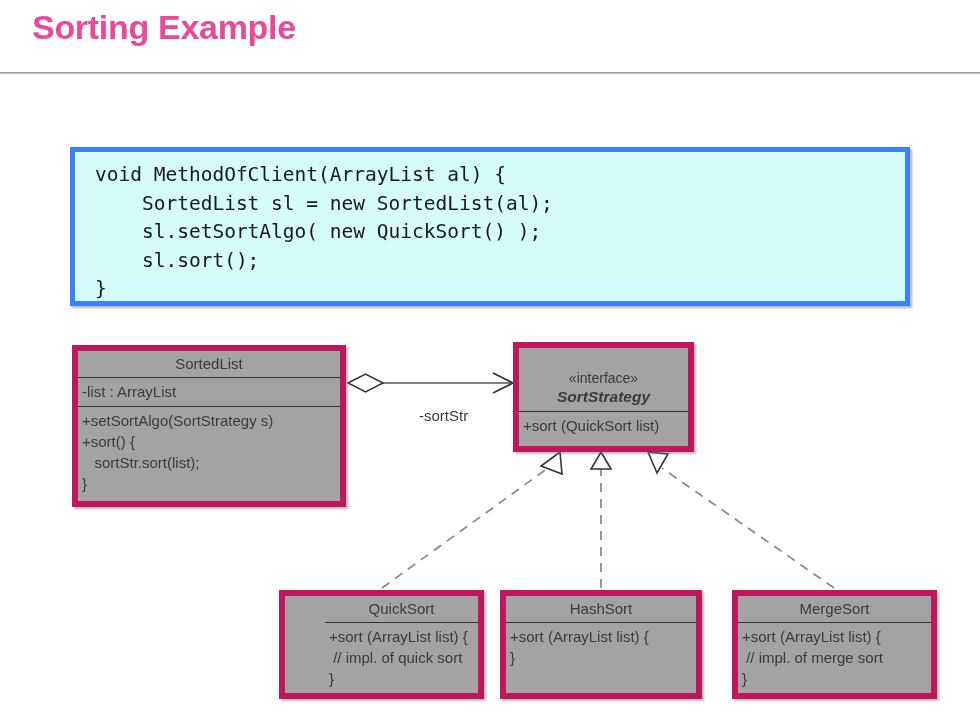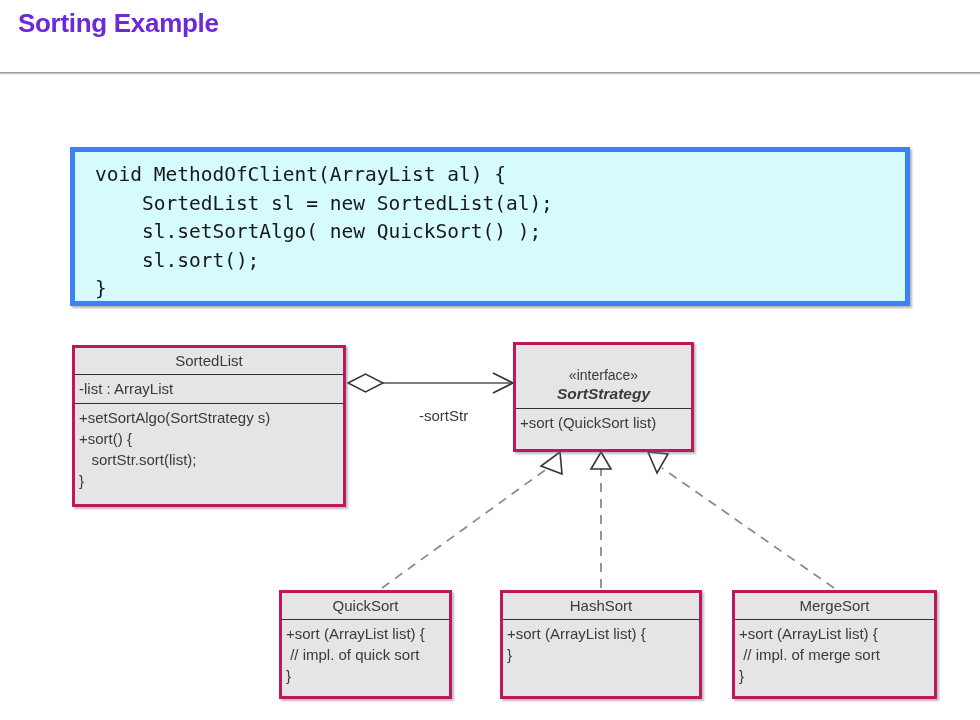--- a/index.html
+++ b/index.html
@@ -12,26 +12,26 @@
     height: 720px;
     position: relative;
     overflow: hidden;
     font-family: "Liberation Sans", sans-serif;
     color: #000000;
   }
 
   
   #slide-title {
     position: absolute;
-    left: 18px;
+    left: 32px;
     top: 8px;
-    font-size: 26px;
+    font-size: 34px;
     font-weight: bold;
     letter-spacing: -0.3px;
-    color: #6d28d9;
+    color: #ec4899;
     white-space: nowrap;
   }
   #title-rule {
     position: absolute;
     left: 0;
     top: 72px;
     width: 980px;
     height: 3px;
     background: linear-gradient(to bottom, #9b9b9b 0 1px, #c9c9c9 1px 2px, #ededed 2px 3px);
   }
@@ -54,22 +54,22 @@
     font-size: 19.5px;
     line-height: 28.5px;
     white-space: pre;
     color: #16181a;
     margin: 0;
   }
 
   
   .uml-box {
     position: absolute;
-    background: #e5e5e5;
-    border: 3px solid #be185d;
+    background: #a3a3a3;
+    border: 6px solid #be185d;
     box-sizing: border-box;
     box-shadow: 2px 2px 2px rgba(120,120,120,0.5);
   }
   .uml-header {
     text-align: center;
     font-size: 15px;
     color: #3a3a3a;
     padding: 4px 0 5px 0;
     box-sizing: border-box;
   }
@@ -99,21 +99,21 @@
     font-style: italic;
     font-weight: bold;
     color: #3a3a3a;
     text-align: center;
     line-height: 19px;
   }
 
   
   #box-sortedlist { left: 72px;  top: 345px; width: 274px; height: 162px; }
   #box-interface  { left: 513px; top: 342px; width: 181px; height: 110px; }
-  #box-quicksort  { left: 279px; top: 590px; width: 173px; height: 109px; }
+  #box-quicksort  { left: 279px; top: 590px; width: 205px; height: 109px; padding-left: 40px; }
   #box-hashsort   { left: 500px; top: 590px; width: 202px; height: 109px; }
   #box-mergesort  { left: 732px; top: 590px; width: 205px; height: 109px; }
 
   
   #connectors {
     position: absolute;
     left: 0; top: 0;
     width: 980px; height: 720px;
     pointer-events: none;
   }

